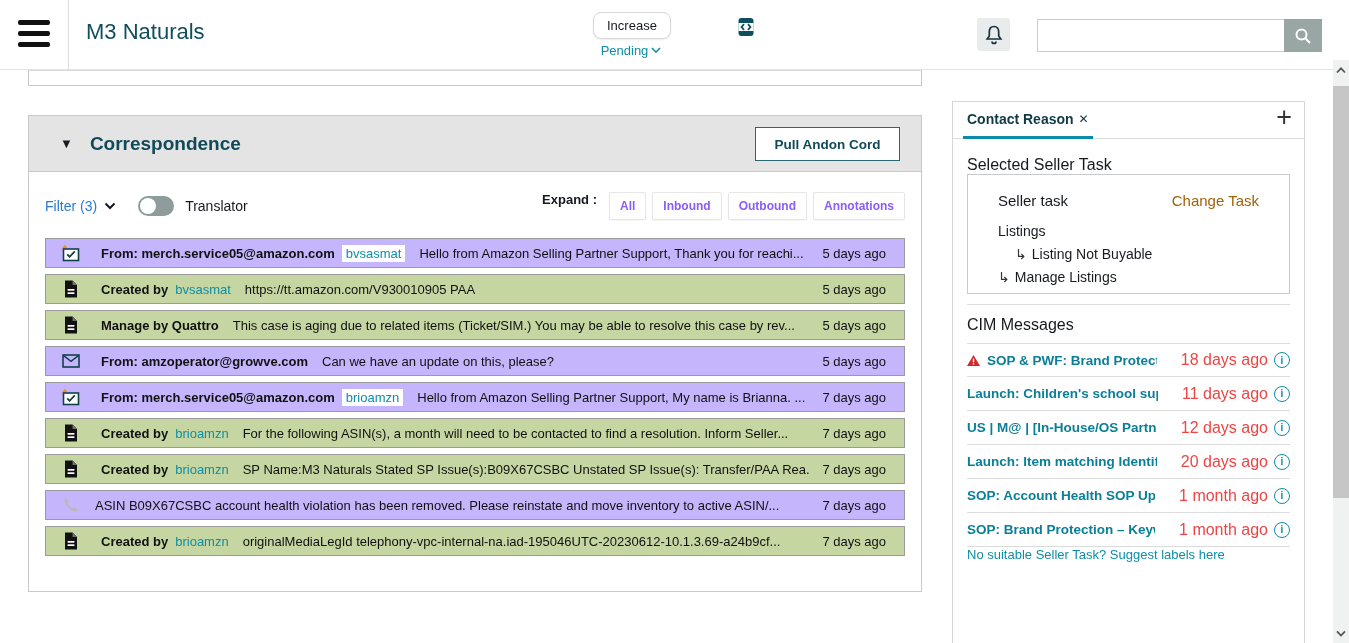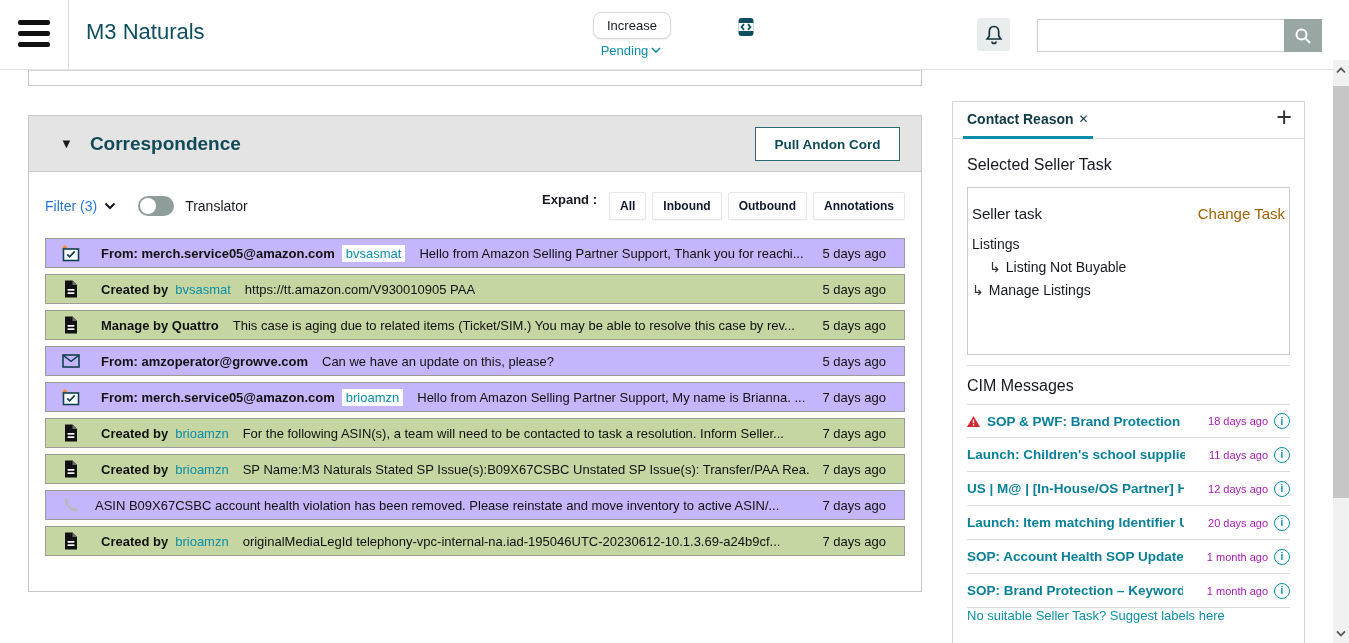--- a/index.html
+++ b/index.html
@@ -39,21 +39,21 @@
   .andon-btn { right:21px; width:145px; }
   .card-body { padding:14px 16px 0 16px; }
   .filter-row { display:flex; align-items:center; height:40px; margin-bottom:12px; }
   .filter-link { font-size:14px; color:#2a78d4; cursor:pointer; }
   .filter-chevron { margin-left:7px; color:#16191f; cursor:pointer; display:flex; }
   .toggle { margin-left:22px; width:36px; height:20px; background:#8f9c9c; border-radius:10px; position:relative; cursor:pointer; }
   .toggle-knob { position:absolute; left:2px; top:2px; width:16px; height:16px; background:#fff; border-radius:50%; }
   .translator-label { margin-left:11px; font-size:14px; color:#16191f; }
   .expand-group { margin-left:auto; display:flex; align-items:flex-start; }
   .expand-label { font-size:13px; font-weight:700; color:#16191f; margin-right:6px; }
-  .expand-btn { height:28px; padding:0 10px; background:#fff; border:1px solid #e6e6e6; border-radius:2px; font-size:12px; font-weight:700; color:#0f172a; font-family:inherit; cursor:pointer; box-shadow:0 1px 1px rgba(0,0,0,.04); }
+  .expand-btn { height:28px; padding:0 10px; background:#fff; border:1px solid #e6e6e6; border-radius:2px; font-size:12px; font-weight:700; color:#8b5cf6; font-family:inherit; cursor:pointer; box-shadow:0 1px 1px rgba(0,0,0,.04); }
 
   .msg-list { }
   .msg-row { display:flex; align-items:center; height:30px; margin-bottom:6px; border:1px solid #9b9b9b; cursor:pointer; }
   .msg-row.gray { background:#c4b5fd; }
   .msg-row.green { background:#c6d6a2; }
   .msg-icon { width:20px; margin-left:15px; display:flex; align-items:center; justify-content:center; flex:none; }
   .msg-prefix { margin-left:20px; font-size:13px; font-weight:700; color:#111; white-space:nowrap; flex:none; }
   .msg-user { margin-left:7px; font-size:13px; color:#0d8ea6; white-space:nowrap; flex:none; cursor:pointer; }
   .msg-user.highlight { background:#fff; padding:1px 4px; }
   .msg-text { margin-left:14px; font-size:13px; color:#111; white-space:nowrap; overflow:hidden; flex:1 1 auto; min-width:0; }
@@ -61,37 +61,37 @@
 
   
   .sidebar { position:absolute; left:952px; top:101px; width:353px; height:542px; background:#fff; border:1px solid #d5d5d5; border-bottom:none; }
   .tab-row { position:relative; height:37px; border-bottom:1px solid #dcdcdc; }
   .tab { position:absolute; left:10px; top:0; height:37px; display:flex; align-items:center; padding:0 4px; border-bottom:3px solid #0b8ca6; cursor:pointer; }
   .tab-label { font-size:14px; font-weight:700; color:#0f3a45; }
   .tab-close { margin-left:5px; font-size:12px; font-weight:700; color:#0f3a45; cursor:pointer; }
   .add-tab-btn { position:absolute; right:12px; top:2px; border:none; background:transparent; font-size:27px; font-weight:200; color:#333; cursor:pointer; line-height:1; font-family:inherit; }
   .sidebar-content { padding:0 14px; }
   .section-title { margin-top:17px; font-size:16px; color:#16191f; }
-  .task-box { margin-top:13px; border:1px solid #c9cacb; height:168px; padding:17px 4px; background:#fff; }
+  .task-box { border:1px solid #c9cacb; height:120px; padding:17px 30px; background:#fff; }
   .task-box-head { display:flex; justify-content:space-between; align-items:baseline; }
   .task-box-label { font-size:15px; color:#16191f; }
   .change-task-link { font-size:15px; color:#a16207; cursor:pointer; }
   .task-path { margin-top:14px; }
   .task-path-line { font-size:14px; color:#16191f; margin-top:7px; }
   .task-path-line .arrow { margin-right:5px; color:#333; }
   .task-path-line.lvl1 { padding-left:0; }
   .task-path-line.lvl2 { padding-left:17px; }
   .side-divider { height:1px; background:#dcdcdc; margin-top:10px; }
   .cim-title { margin-top:11px; font-size:16px; color:#16191f; }
   .cim-list { margin-top:9px; }
   .cim-item { display:flex; align-items:center; height:34px; border-bottom:1px solid #dcdcdc; }
   .cim-item:first-child { border-top:1px solid #dcdcdc; }
   .cim-alert { flex:none; margin-right:7px; display:flex; }
   .cim-link { flex:1 1 auto; min-width:0; font-size:13.5px; font-weight:700; color:#0a7f97; white-space:nowrap; overflow:hidden; cursor:pointer; }
-  .cim-time { flex:none; margin-left:24px; font-size:11px; color:#a21caf; white-space:nowrap; }
+  .cim-time { flex:none; margin-left:24px; font-size:16px; color:#ef4444; white-space:nowrap; }
   .cim-info { flex:none; margin-left:6px; width:16px; height:16px; border:1.5px solid #0b8ca6; border-radius:50%; color:#0b8ca6; font-size:10px; font-weight:700; display:flex; align-items:center; justify-content:center; cursor:pointer; }
   .suggest-link { font-size:13px; color:#0d8ea6; cursor:pointer; }
 
   
   .scrollbar { position:absolute; right:0; top:60px; width:16px; height:583px; background:#f0f1f1; }
   .sb-arrow { position:absolute; left:0; width:16px; height:16px; display:flex; align-items:center; justify-content:center; color:#555; cursor:pointer; }
   .sb-up { top:2px; } .sb-down { bottom:2px; }
   .sb-thumb { position:absolute; left:0; top:26px; width:16px; height:412px; background:#c6c6c6; cursor:pointer; }
 </style>
 </head>
@@ -240,21 +240,21 @@
             <span class="msg-icon">
               <svg width="14" height="18" viewBox="0 0 14 18">
                 <path d="M1,0.5 H8.5 L13,5 V17.5 H1 Z" fill="#111"></path>
                 <path d="M8.5,0.5 L13,5 H8.5 Z" fill="#6e6e6e"></path>
                 <rect x="3.6" y="9" width="6.8" height="1.7" fill="#fff"></rect>
                 <rect x="3.6" y="12.3" width="6.8" height="1.7" fill="#fff"></rect>
               </svg>
             </span>
             <span class="msg-prefix">Created by</span>
             <span class="msg-user">brioamzn</span>
-            <span class="msg-text">For the following ASIN(s), a team will need to be contacted to task a resolution. Inform Seller...</span>
+            <span class="msg-text">For the following ASIN(s), a month will need to be contacted to find a resolution. Inform Seller...</span>
             <span class="msg-time">7 days ago</span>
           </div>
           <div class="msg-row green">
             <span class="msg-icon">
               <svg width="14" height="18" viewBox="0 0 14 18">
                 <path d="M1,0.5 H8.5 L13,5 V17.5 H1 Z" fill="#111"></path>
                 <path d="M8.5,0.5 L13,5 H8.5 Z" fill="#6e6e6e"></path>
                 <rect x="3.6" y="9" width="6.8" height="1.7" fill="#fff"></rect>
                 <rect x="3.6" y="12.3" width="6.8" height="1.7" fill="#fff"></rect>
               </svg>

